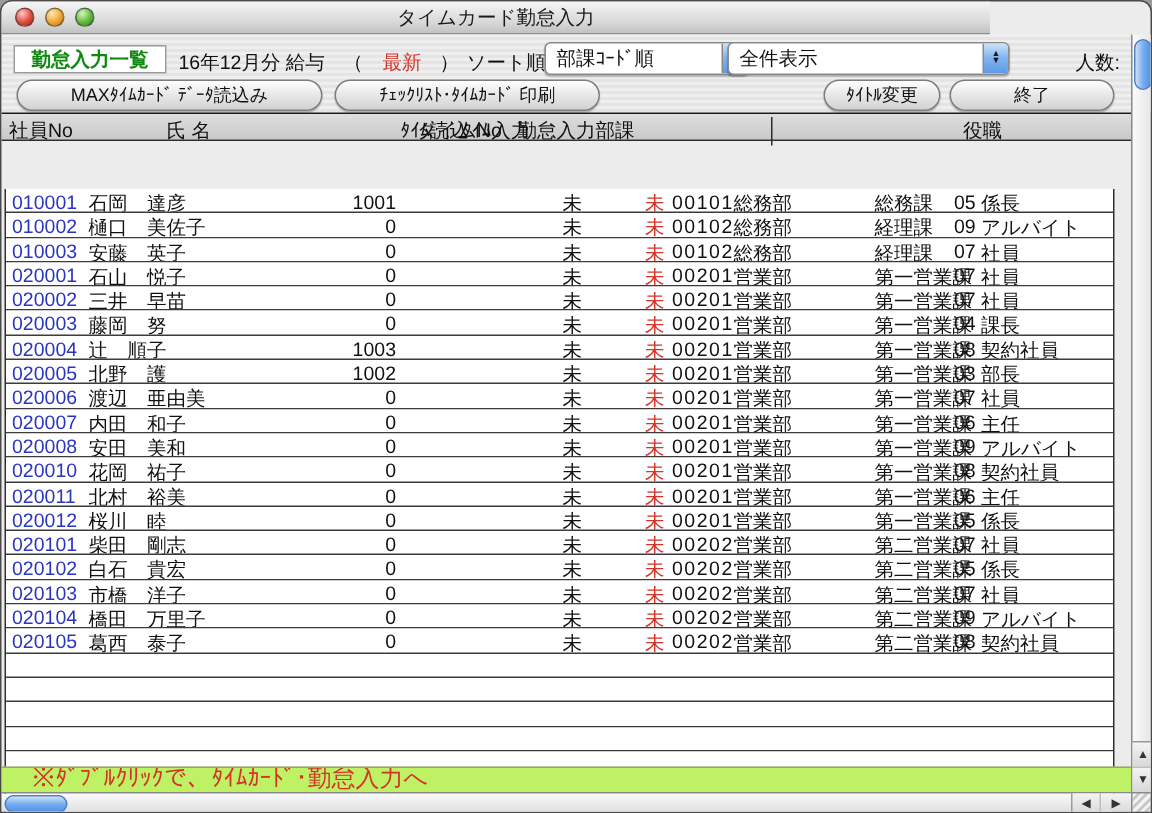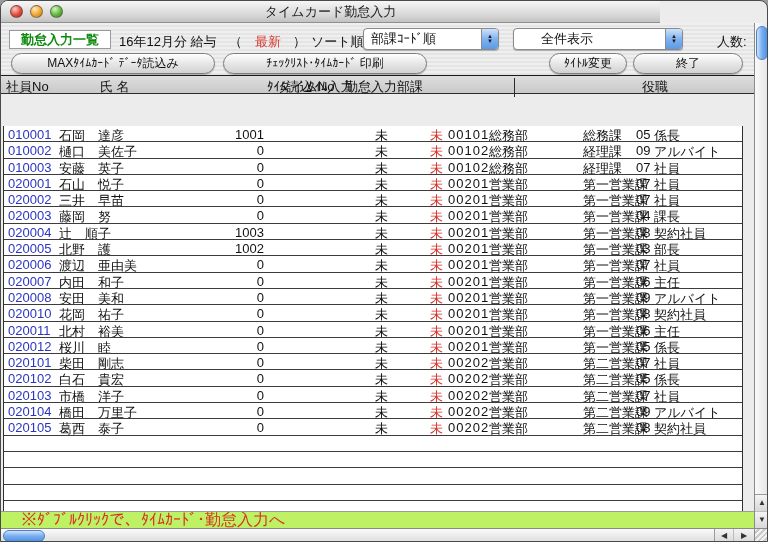--- a/index.html
+++ b/index.html
@@ -41,50 +41,50 @@
   .t-latest      { left:254px; top:10px; color:#d5342a; }
   .t-paren-close { left:292px; top:10px; }
   .t-sort  { left:310px; top:10px; }
   .t-count { left:716px; top:10px; }
   .dropdown {
     display:flex; align-items:center; height:22px; top:5px;
     background:#fff; border:1px solid #8a8a8a; border-radius:4px;
     box-shadow:0 1px 1px rgba(0,0,0,.25); overflow:hidden;justify-content:center;
   }
   .dd1 { left:362px; width:136px; }
-  .dd2 { left:512px; width:170px;padding-left:20px; }
+  .dd2 { left:484px; width:188px; }
   .dd-label { flex:1; padding-left:7px; font-size:13px; }
   .dd-stepper {
     width:17px; height:100%; display:flex; flex-direction:column;
     align-items:center; justify-content:center; gap:0;
     background:linear-gradient(#cfe3fa,#7fb2ef 50%,#5d9ae6);
     border-left:1px solid #8a8a8a; color:#1a1a1a;
   }
   .dd-stepper span { font-size:6px; line-height:5px; }
   .aqua-btn {
     height:21px; border:1px solid #7d7d7d; border-radius:11px;
     background:linear-gradient(#ffffff,#e9e9e9 45%,#d2d2d2);
     box-shadow:0 1px 1px rgba(0,0,0,.25);
     font-size:12px; text-align:center; line-height:19px; color:#111;
     font-family:"Liberation Sans", sans-serif;
   }
   .btn-max   { left:10px;  top:30px; width:204px; }
-  .btn-print { left:222px; top:30px; width:204px; }
+  .btn-print { left:222px; top:30px; width:177px; }
   .btn-title { left:548px; top:30px; width:78px;  }
   .btn-quit  { left:632px; top:30px; width:110px; }
 
   
   .thead {
     position:absolute; left:0; top:74px; width:753px; height:19px;
     background:linear-gradient(#dedede,#c9c9c9);
     border-top:1px solid #1a1a1a; border-bottom:1px solid #2c2c2c;
   }
   .thead span { position:absolute; top:2px; font-size:13px; white-space:nowrap; }
   .h-empno  { left:5px; }
-  .h-name   { left:99px; }
+  .h-name   { left:110px; }
   .h-timeno { left:237px;margin-left:40px; }
   .h-read   { left:266px; }
   .h-input  { left:307px; }
   .h-dept   { left:344px; }
   .h-role   { left:641px; }
   .h-divider { position:absolute; left:513px; top:0; width:1px; height:19px; background:#2c2c2c; }
 
   
   .list {
     position:absolute; left:2px; top:93px; width:740px; height:417px;

